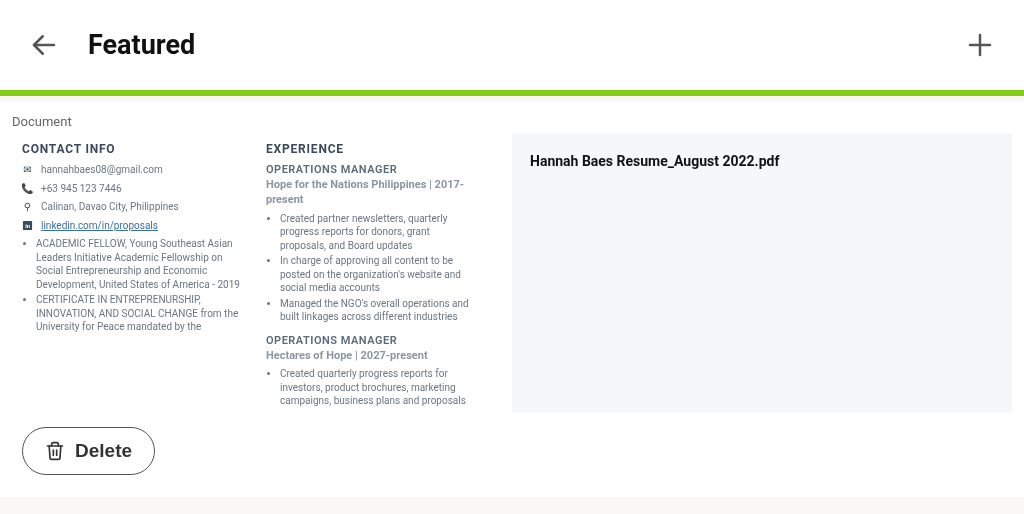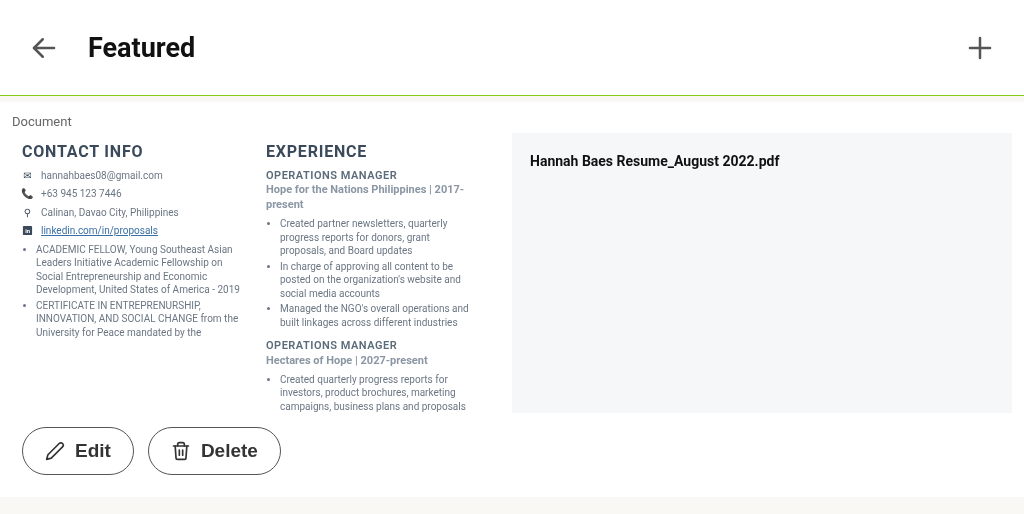--- a/index.html
+++ b/index.html
@@ -9,21 +9,21 @@
       width: 1024px;
       height: 514px;
       overflow: hidden;
     }
     .header {
       background: #fff;
       height: 96px;
       display: flex;
       align-items: center;
       padding: 0 24px;
-      border-bottom: 1px solid #84cc16;
+      border-bottom: 6px solid #84cc16;
     }
     .back-btn {
       width: 40px;
       height: 40px;
       display: flex;
       align-items: center;
       justify-content: center;
       cursor: pointer;
     }
     .title {
@@ -70,21 +70,21 @@
       font-size: 10.5px;
       color: #6b7683;
       line-height: 1.35;
     }
     .col-left { width: 220px; }
     .col-right { flex: 1; }
     .section-h {
       color: #3a4a5a;
       font-weight: 700;
       letter-spacing: 0.8px;
-      font-size: 16px;
+      font-size: 12px;
       margin-bottom: 6px;
     }
     .section-h.mt { margin-top: 14px; }
     .contact-line {
       display: flex;
       align-items: center;
       gap: 8px;
       margin-bottom: 5px;
       font-size: 10px;
     }
@@ -207,26 +207,20 @@
         </div>
       </div>
     </div>
     <div class="file-pane">
       <div class="file-title">Hannah Baes Resume_August 2022.pdf</div>
     </div>
   </div>
   <div class="actions">
     <button class="pill-btn">
       <svg width="20" height="20" viewBox="0 0 24 24" fill="none" stroke="#333" stroke-width="2" stroke-linecap="round" stroke-linejoin="round">
-          <path d="M17 3a2.8 2.8 0 1 1 4 4L7.5 20.5 2 22l1.5-5.5L17 3z"></path>
-        </svg>
-      <span>Edit</span>
-    </button>
-    <button class="pill-btn">
-      <svg width="20" height="20" viewBox="0 0 24 24" fill="none" stroke="#333" stroke-width="2" stroke-linecap="round" stroke-linejoin="round">
           <polyline points="3 6 5 6 21 6"></polyline>
           <path d="M19 6l-1 14a2 2 0 0 1-2 2H8a2 2 0 0 1-2-2L5 6"></path>
           <path d="M10 11v6M14 11v6"></path>
           <path d="M8 6V4a2 2 0 0 1 2-2h4a2 2 0 0 1 2 2v2"></path>
         </svg>
       <span>Delete</span>
     </button>
   </div>
 </div>
 

